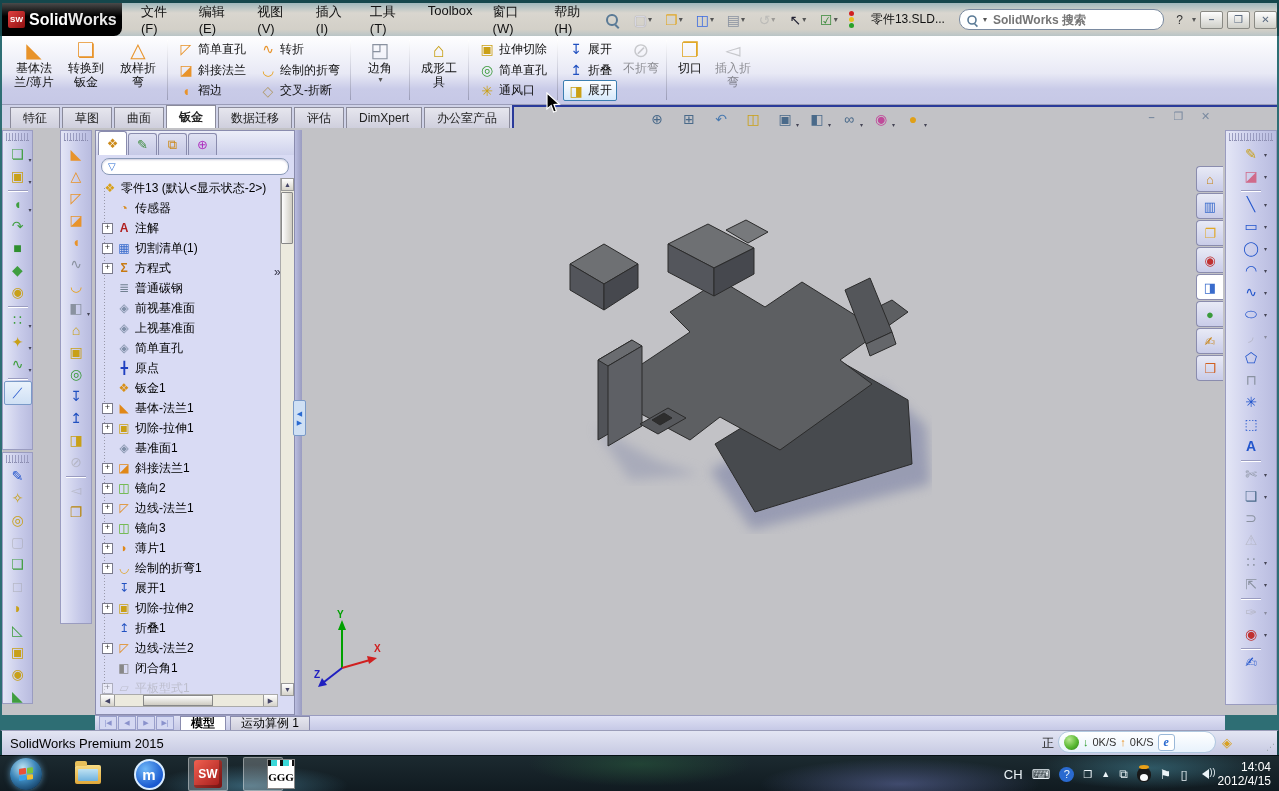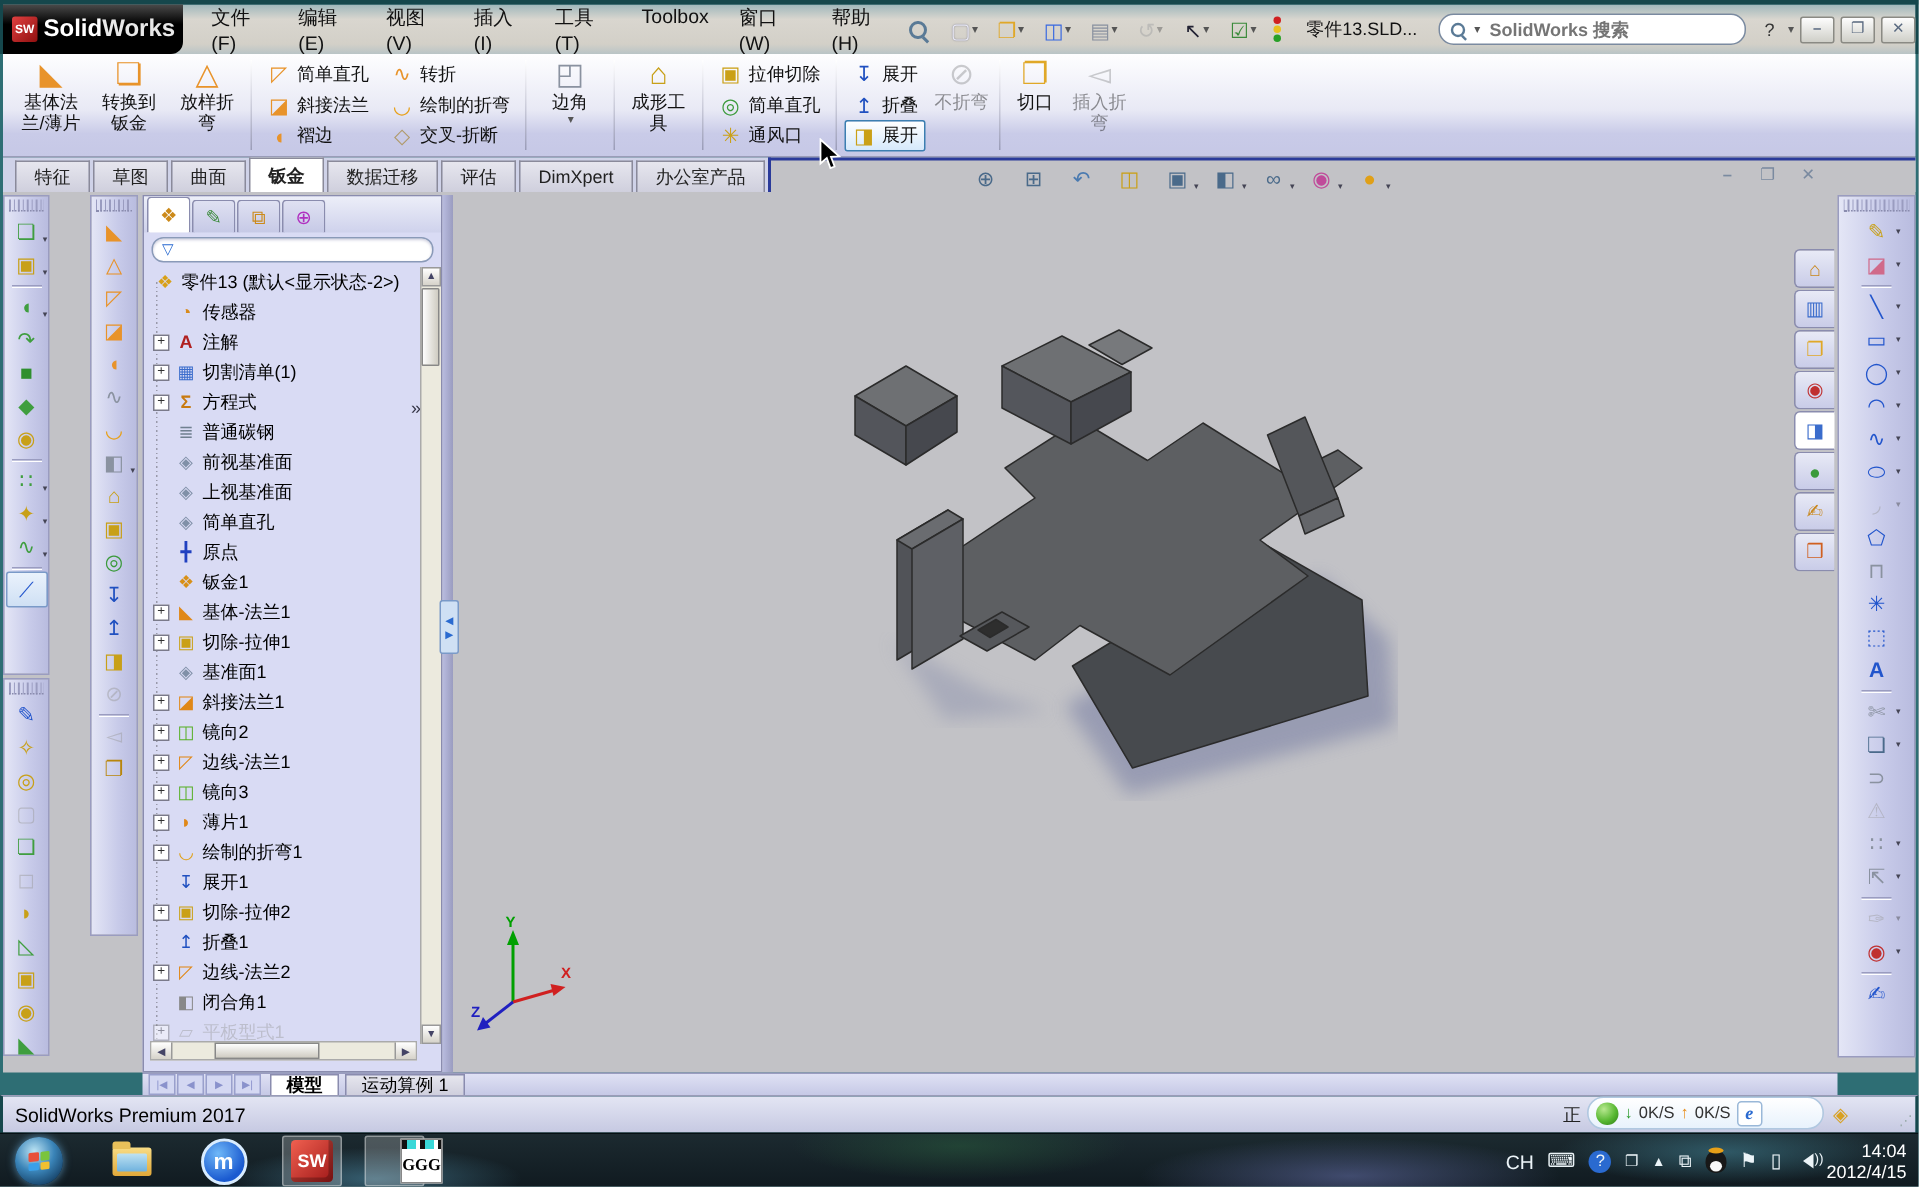--- a/index.html
+++ b/index.html
@@ -1128,21 +1128,21 @@
       <div class="navbtn">▶</div>
       <div class="navbtn">▶|</div>
   </div>
   <div style="display:flex;">
     <div class="mtab active">模型</div>
       <div class="mtab">运动算例 1</div>
   </div>
 </div>
 
 <div class="abs statusbar">
-  <span class="statustext">SolidWorks Premium 2017</span>
+  <span class="statustext">SolidWorks Premium 2015</span>
 </div>
 <span class="abs editflag">正</span>
 <div class="abs netwidget">
   <span class="ball"></span>
   <span style="color:#2a9a2a;">↓</span>
   <span>0K/S</span>
   <span style="color:#e89020;">↑</span>
   <span>0K/S</span>
   <span class="ietile">e</span>
 </div>

